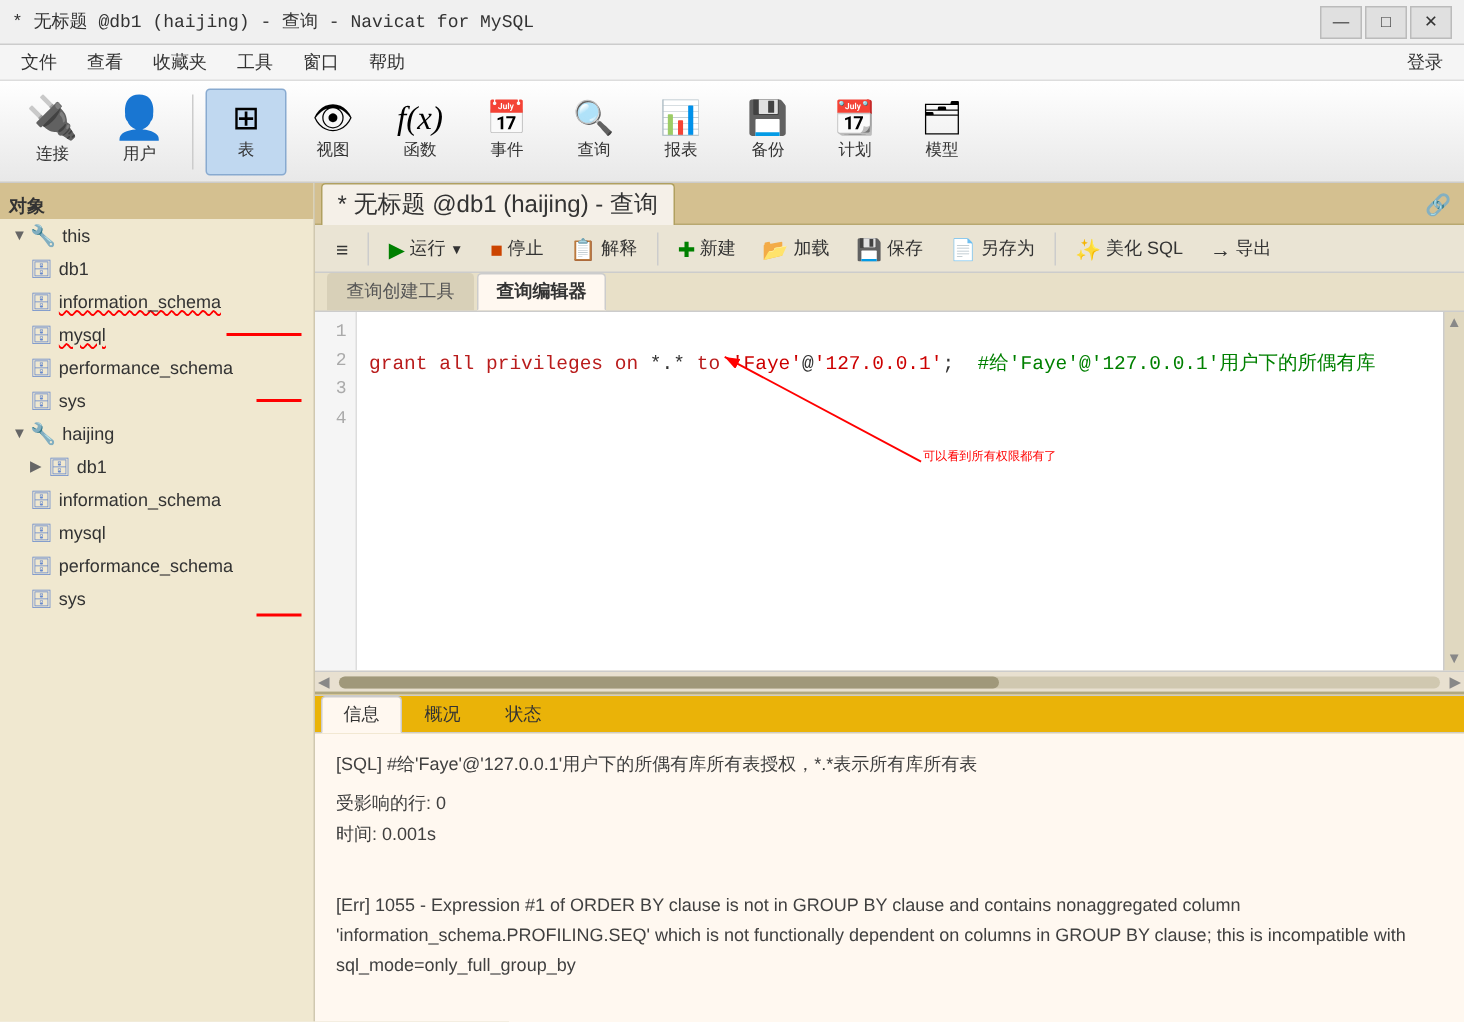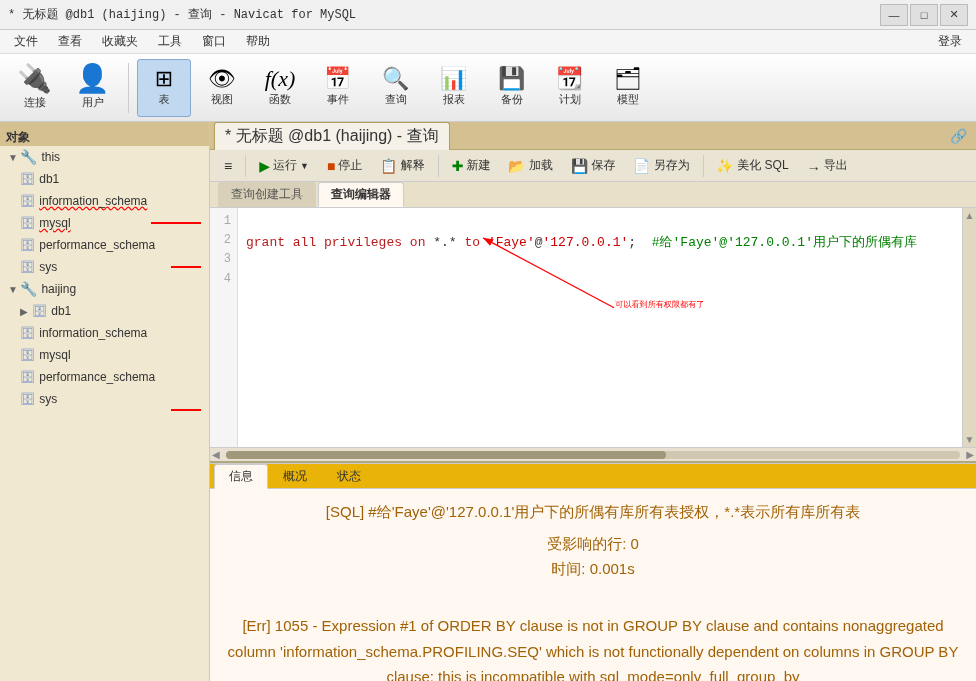--- a/index.html
+++ b/index.html
@@ -257,26 +257,25 @@
     .info-tab.active {
       background: #fff8f0;
       border: 1px solid #ccc;
       border-bottom: 1px solid #fff8f0;
     }
 
     
     .info-content {
       background: #fff8f0;
       padding: 10px 14px;
-      font-size: 15px;
-      color: #a16207;
+      font-size: 12px;
+      color: #404040;
       line-height: 1.7;
       overflow-y: auto;
       flex: 1;
-      text-align: center;
     }
     .info-section { margin-bottom: 6px; }
 
     
     .right-scroll {
       width: 14px;
       background: #e0d8c0;
       border-left: 1px solid #ccc;
       display: flex;
       flex-direction: column;

